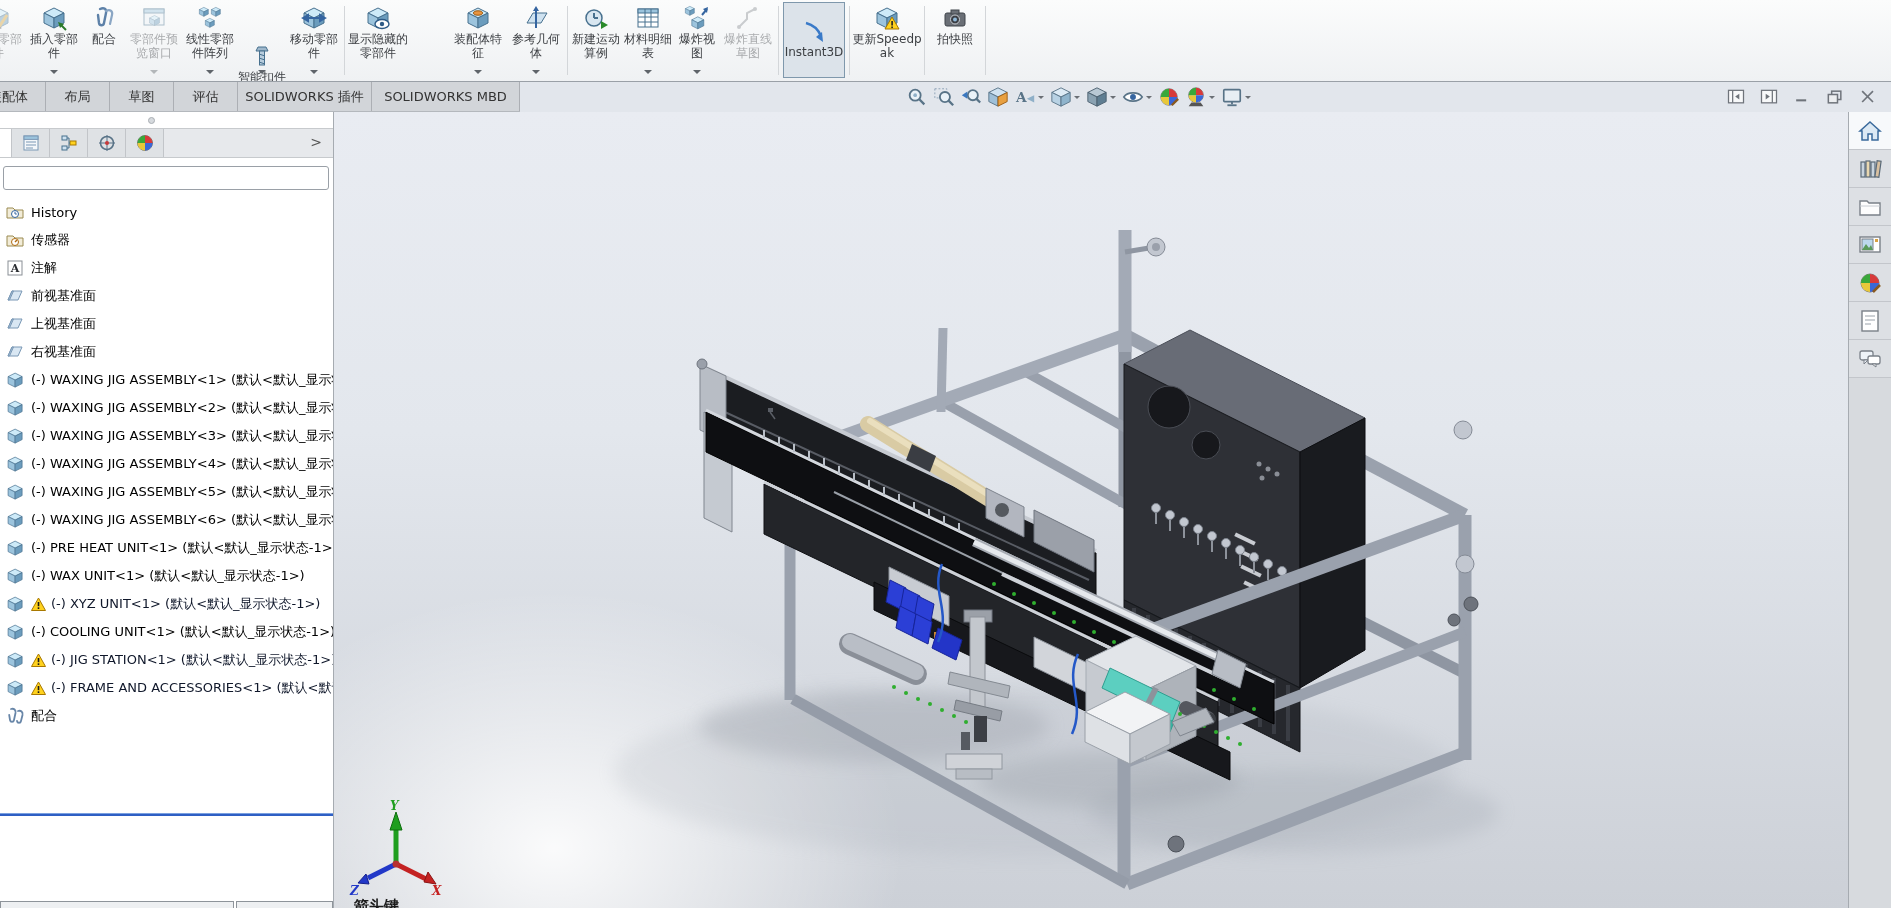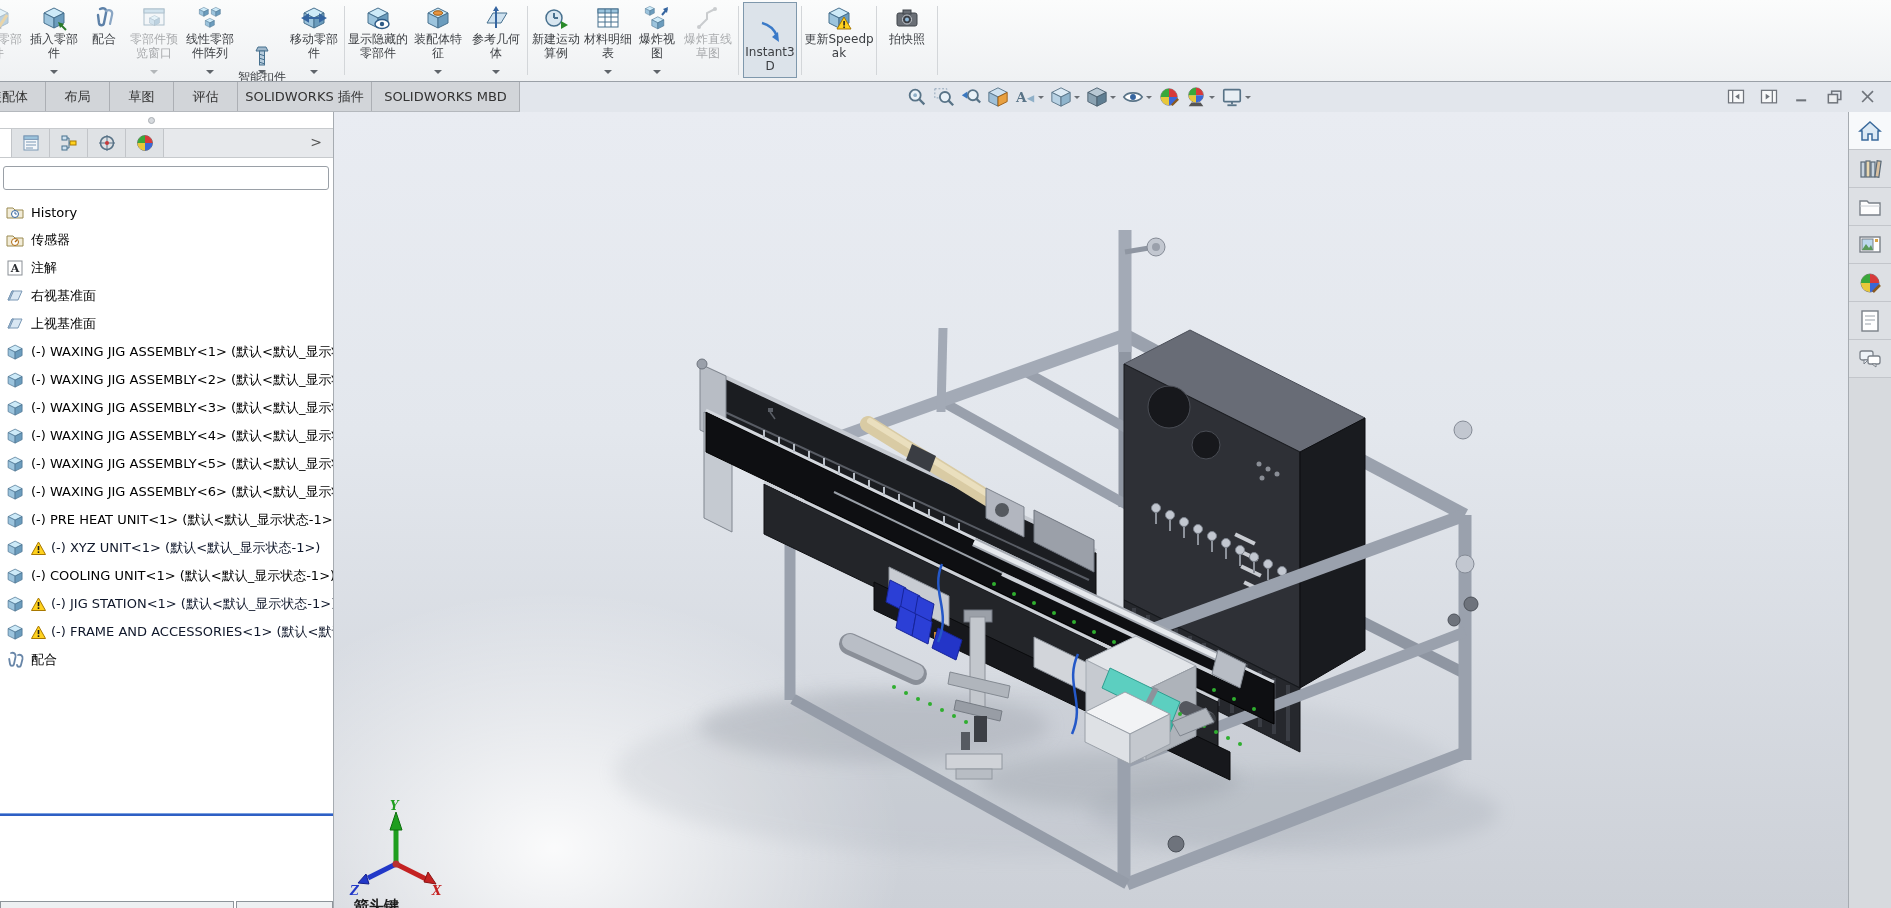--- a/index.html
+++ b/index.html
@@ -17,26 +17,26 @@
     word-break:break-all;}
   .rbtn.rdisabled{opacity:.42;}
   .rbtn .rdd{position:absolute;bottom:3px;left:50%;margin-left:-4px;width:0;height:0;
     border:4px solid transparent;border-top-color:#5f6putat4;border-top-color:#5f646a;}
   .rsep{flex:none;width:1px;background:#d3d6d9;margin:6px 2px;}
   .rbtn.ractive{background:#dce3ea;border:1px solid #7f98ac;margin:2px 2px 3px;padding-top:14px;}
   [data-name="ribbon-button-edit-component"]{width:56px;margin-left:-30px;}
   [data-name="ribbon-button-mate"]{width:44px;}
   [data-name="ribbon-button-smart-fasteners"]{width:48px;margin-top:40px;}
   [data-name="ribbon-button-show-hidden-components"]{width:62px;}
-  [data-name="ribbon-button-assembly-features"]{width:58px;}
+  [data-name="ribbon-button-assembly-features"]{width:58px;margin-left:40px;}
   [data-name="ribbon-button-reference-geometry"]{width:58px;}
   [data-name="ribbon-button-new-motion-study"]{width:52px;}
   [data-name="ribbon-button-bill-of-materials"]{width:52px;}
   [data-name="ribbon-button-exploded-view"]{width:46px;}
-  [data-name="ribbon-button-instant3d"]{width:54px;}
+  [data-name="ribbon-button-instant3d"]{width:62px;}
   [data-name="ribbon-button-update-speedpak"]{width:70px;}
   [data-name="ribbon-button-take-snapshot"]{width:56px;}
 
   
   #tabbar{position:absolute;left:0;top:82px;width:1891px;height:30px;background:#e2e6ec;}
   #tabs{position:absolute;left:0;top:0;height:30px;width:520px;background:#d2d5d9;
     border-bottom:1px solid #b4b8bd;display:flex;overflow:hidden;}
   .tab{flex:none;display:flex;align-items:center;justify-content:center;font-size:13px;
     color:#333;border-right:1px solid #acafb4;cursor:default;}
   [data-name="tab-assembly"]{width:74px;margin-left:-28px;}
@@ -539,30 +539,37 @@
             <rect x="2" y="2" width="14" height="14" fill="#fff" stroke="#8a8f96"></rect>
             <text x="9" y="13" font-size="11" font-weight="bold" text-anchor="middle" fill="#2a2d31" font-family="DejaVu Serif,serif">A</text>
           </svg></span>
         <span data-name="feature-tree-item-label">注解</span>
       </div>
       <div class="trow" data-name="feature-tree-item">
         <span class="tic"><svg width="18" height="18" viewBox="0 0 18 18" data-name="plane-icon">
             <polygon points="2,13 6,4 16,4 12,13" fill="#d9e7f3" stroke="#7a98b5"></polygon>
             <polygon points="2,13 6,4 7.5,4 3.5,13" fill="#a8c4dc" stroke="#7a98b5"></polygon>
           </svg></span>
-        <span data-name="feature-tree-item-label">右视基准面</span>
+        <span data-name="feature-tree-item-label">前视基准面</span>
       </div>
       <div class="trow" data-name="feature-tree-item">
         <span class="tic"><svg width="18" height="18" viewBox="0 0 18 18" data-name="plane-icon">
             <polygon points="2,13 6,4 16,4 12,13" fill="#d9e7f3" stroke="#7a98b5"></polygon>
             <polygon points="2,13 6,4 7.5,4 3.5,13" fill="#a8c4dc" stroke="#7a98b5"></polygon>
           </svg></span>
         <span data-name="feature-tree-item-label">上视基准面</span>
       </div>
       <div class="trow" data-name="feature-tree-item">
+        <span class="tic"><svg width="18" height="18" viewBox="0 0 18 18" data-name="plane-icon">
+            <polygon points="2,13 6,4 16,4 12,13" fill="#d9e7f3" stroke="#7a98b5"></polygon>
+            <polygon points="2,13 6,4 7.5,4 3.5,13" fill="#a8c4dc" stroke="#7a98b5"></polygon>
+          </svg></span>
+        <span data-name="feature-tree-item-label">右视基准面</span>
+      </div>
+      <div class="trow" data-name="feature-tree-item">
         <span class="tic"><svg width="18" height="18" viewBox="0 0 18 18" data-name="component-icon">
             <g transform="scale(.7)">
               <polygon points="13,3 23,8 13,13 3,8" fill="#cdeaf8" stroke="#47708e"></polygon>
               <polygon points="3,8 13,13 13,23 3,18" fill="#9cc4dd" stroke="#47708e"></polygon>
               <polygon points="23,8 13,13 13,23 23,18" fill="#6b9cbd" stroke="#47708e"></polygon>
             </g>
           </svg></span>
         <span data-name="feature-tree-item-label">(-) WAXING JIG ASSEMBLY&lt;1&gt; (默认&lt;默认_显示状态-1&gt;)</span>
       </div>
       <div class="trow" data-name="feature-tree-item">
@@ -617,20 +624,30 @@
       </div>
       <div class="trow" data-name="feature-tree-item">
         <span class="tic"><svg width="18" height="18" viewBox="0 0 18 18" data-name="component-icon">
             <g transform="scale(.7)">
               <polygon points="13,3 23,8 13,13 3,8" fill="#cdeaf8" stroke="#47708e"></polygon>
               <polygon points="3,8 13,13 13,23 3,18" fill="#9cc4dd" stroke="#47708e"></polygon>
               <polygon points="23,8 13,13 13,23 23,18" fill="#6b9cbd" stroke="#47708e"></polygon>
             </g>
           </svg></span>
         <span data-name="feature-tree-item-label">(-) PRE HEAT UNIT&lt;1&gt; (默认&lt;默认_显示状态-1&gt;)</span>
+      </div>
+      <div class="trow" data-name="feature-tree-item">
+        <span class="tic"><svg width="18" height="18" viewBox="0 0 18 18" data-name="component-icon">
+            <g transform="scale(.7)">
+              <polygon points="13,3 23,8 13,13 3,8" fill="#cdeaf8" stroke="#47708e"></polygon>
+              <polygon points="3,8 13,13 13,23 3,18" fill="#9cc4dd" stroke="#47708e"></polygon>
+              <polygon points="23,8 13,13 13,23 23,18" fill="#6b9cbd" stroke="#47708e"></polygon>
+            </g>
+          </svg></span>
+        <span data-name="feature-tree-item-label">(-) WAX UNIT&lt;1&gt; (默认&lt;默认_显示状态-1&gt;)</span>
       </div>
       <div class="trow twarning" data-name="feature-tree-item">
         <span class="tic"><svg width="18" height="18" viewBox="0 0 18 18" data-name="component-icon">
             <g transform="scale(.7)">
               <polygon points="13,3 23,8 13,13 3,8" fill="#cdeaf8" stroke="#47708e"></polygon>
               <polygon points="3,8 13,13 13,23 3,18" fill="#9cc4dd" stroke="#47708e"></polygon>
               <polygon points="23,8 13,13 13,23 23,18" fill="#6b9cbd" stroke="#47708e"></polygon>
             </g>
           </svg></span>
         <span class="twarn" data-name="warning-icon"><svg width="15" height="15" viewBox="0 0 15 15" data-name="warn-icon">

